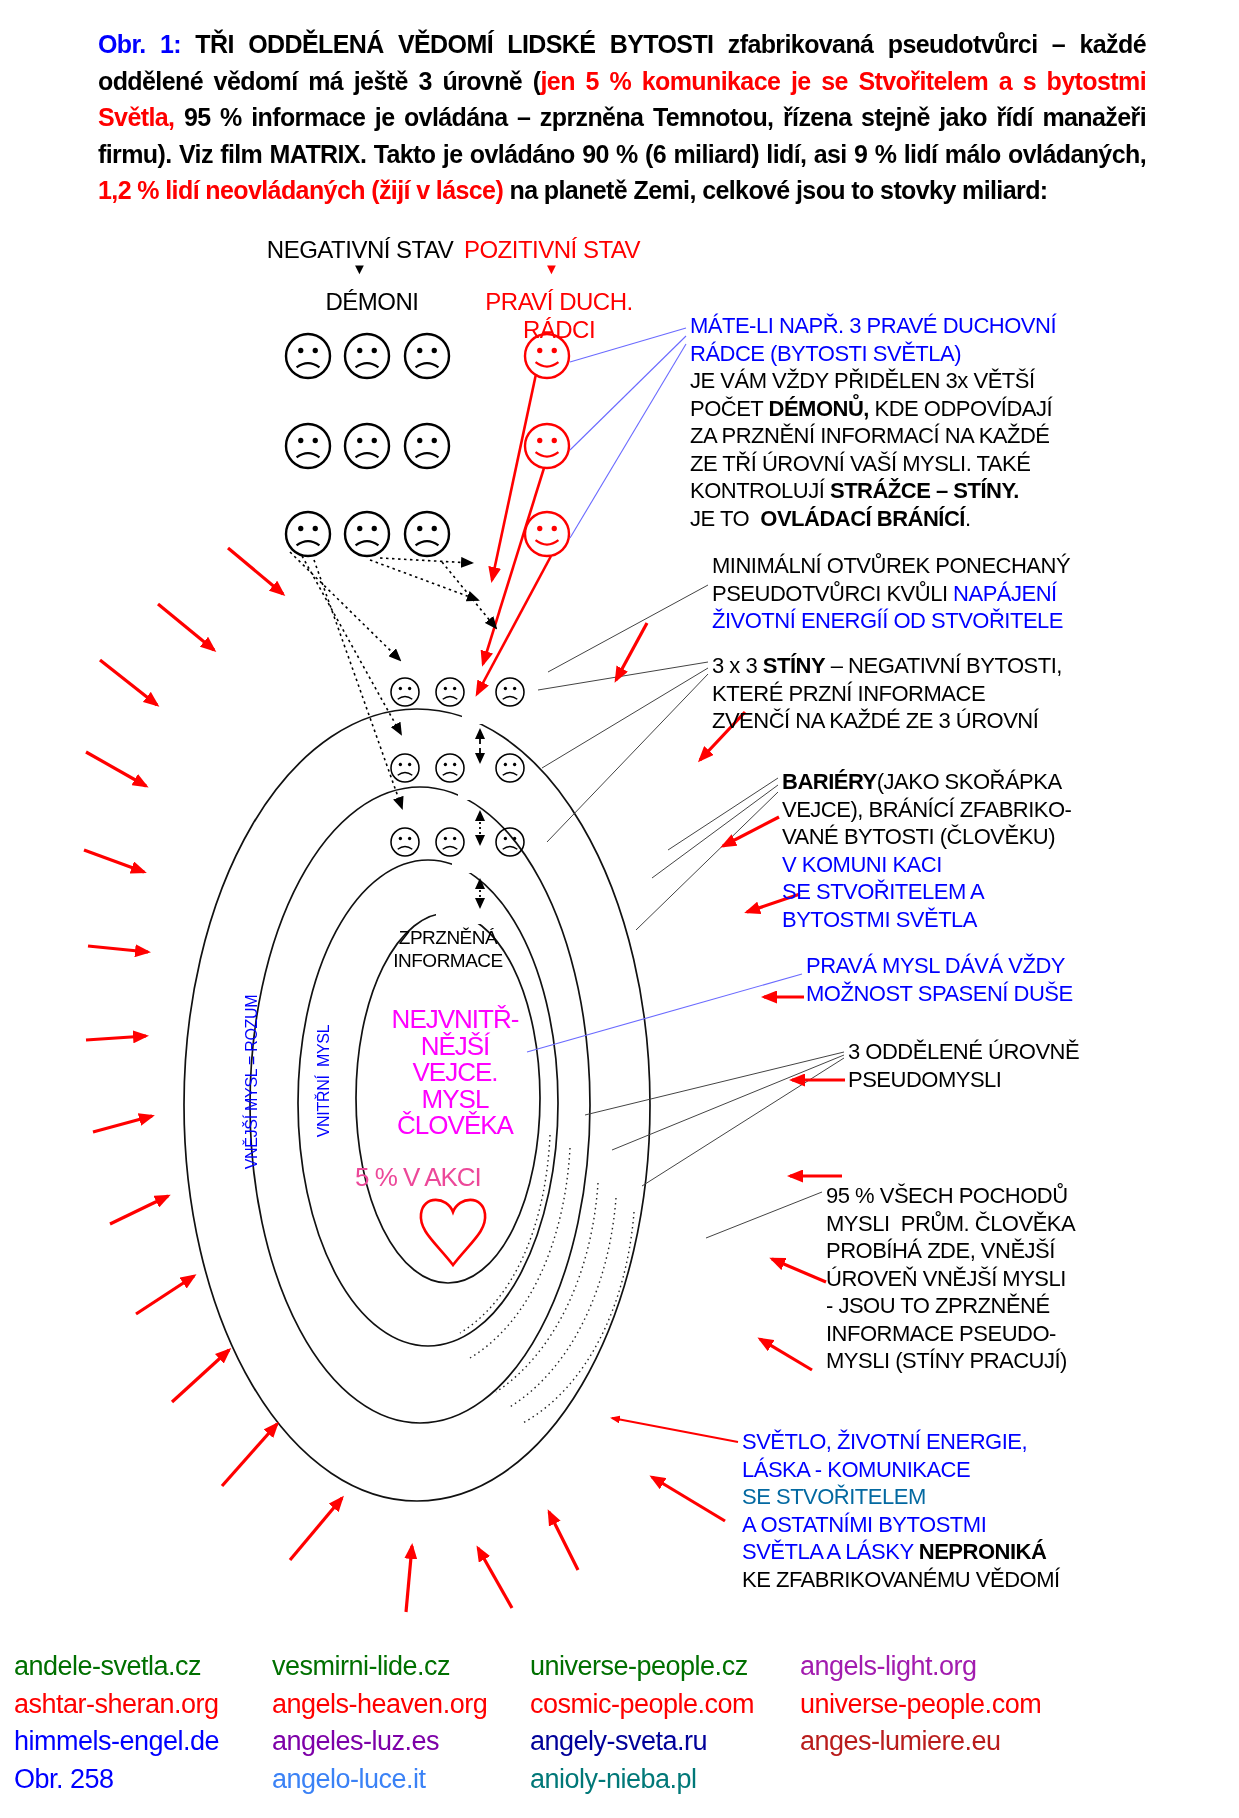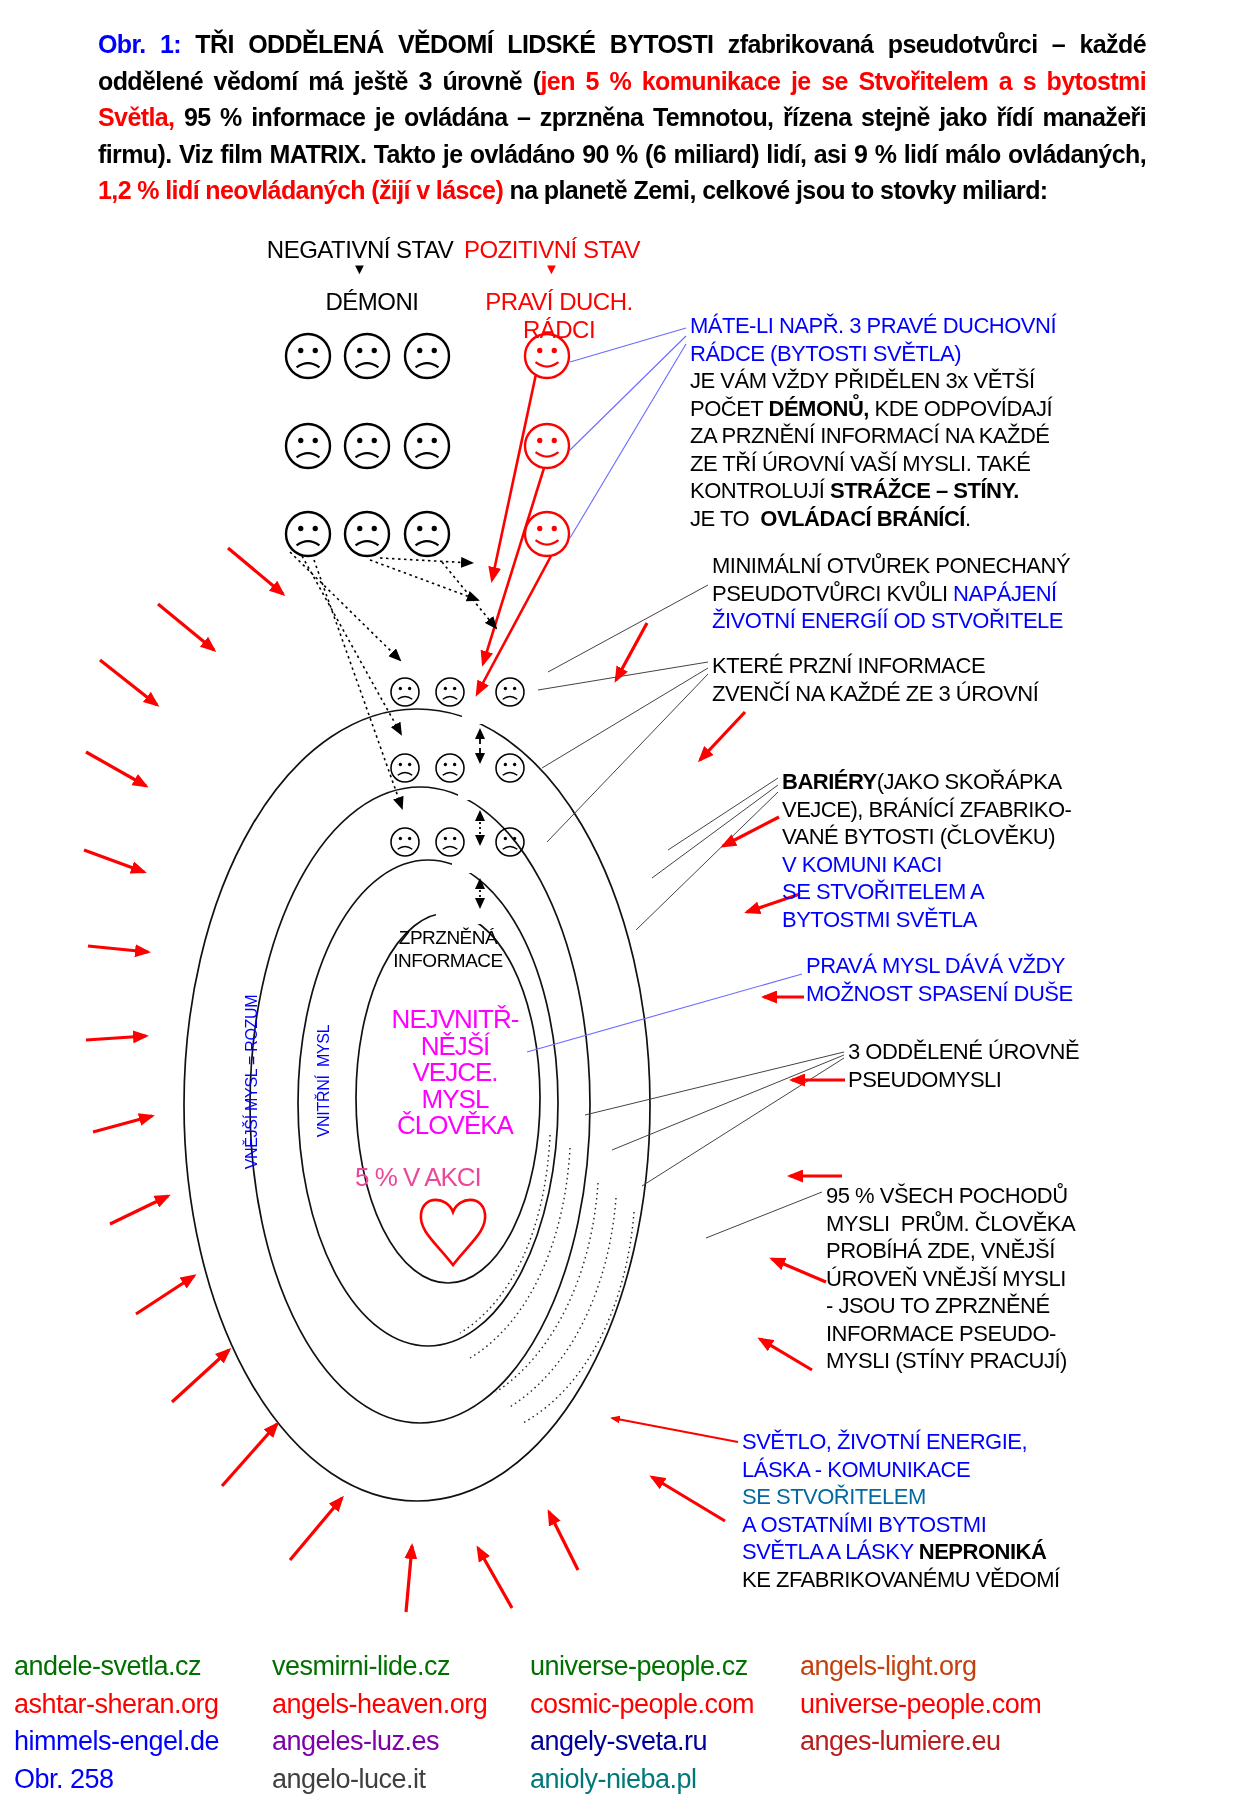--- a/index.html
+++ b/index.html
@@ -206,20 +206,21 @@
       <div class="ln"><span>ZE TŘÍ ÚROVNÍ VAŠÍ MYSLI. TAKÉ</span></div>
       <div class="ln"><span>KONTROLUJÍ </span><span style="font-weight: 700;">STRÁŽCE – STÍNY.</span></div>
       <div class="ln"><span>JE TO&nbsp; </span><span style="font-weight: 700;">OVLÁDACÍ BRÁNÍCÍ</span><span>.</span></div>
     </div>
   <div class="ann" style="left:712px;top:552px;">
       <div class="ln"><span>MINIMÁLNÍ OTVŮREK PONECHANÝ</span></div>
       <div class="ln"><span>PSEUDOTVŮRCI KVŮLI </span><span style="color: rgb(0, 0, 255);">NAPÁJENÍ</span></div>
       <div class="ln"><span style="color: rgb(0, 0, 255);">ŽIVOTNÍ ENERGÍÍ OD STVOŘITELE</span></div>
     </div>
   <div class="ann" style="left:712px;top:652px;">
+      <div class="ln"><span>3 x 3 </span><span style="font-weight: 700;">STÍNY</span><span> – NEGATIVNÍ BYTOSTI,</span></div>
       <div class="ln"><span>KTERÉ PRZNÍ INFORMACE</span></div>
       <div class="ln"><span>ZVENČÍ NA KAŽDÉ ZE 3 ÚROVNÍ</span></div>
     </div>
   <div class="ann" style="left:782px;top:768px;">
       <div class="ln"><span style="font-weight: 700;">BARIÉRY</span><span>(JAKO SKOŘÁPKA</span></div>
       <div class="ln"><span>VEJCE), BRÁNÍCÍ ZFABRIKO-</span></div>
       <div class="ln"><span>VANÉ BYTOSTI (ČLOVĚKU)</span></div>
       <div class="ln"><span style="color: rgb(0, 0, 255);">V KOMUNI KACI</span></div>
       <div class="ln"><span style="color: rgb(0, 0, 255);">SE STVOŘITELEM A</span></div>
       <div class="ln"><span style="color: rgb(0, 0, 255);">BYTOSTMI SVĚTLA</span></div>
@@ -269,27 +270,27 @@
   <div class="fcol" style="left:14px;top:1648px;">
       <div class="ln"><span style="color: rgb(0, 112, 0);">andele-svetla.cz</span></div>
       <div class="ln"><span style="color: rgb(255, 0, 0);">ashtar-sheran.org</span></div>
       <div class="ln"><span style="color: rgb(0, 0, 255);">himmels-engel.de</span></div>
       <div class="ln"><span style="color: rgb(0, 0, 255);">Obr. 258</span></div>
     </div>
   <div class="fcol" style="left:272px;top:1648px;">
       <div class="ln"><span style="color: rgb(0, 112, 0);">vesmirni-lide.cz</span></div>
       <div class="ln"><span style="color: rgb(255, 0, 0);">angels-heaven.org</span></div>
       <div class="ln"><span style="color: rgb(125, 0, 168);">angeles-luz.es</span></div>
-      <div class="ln"><span style="color: #404040; margin-top: 43px;">angelo-luce.it</span></div>
+      <div class="ln"><span style="color: #3b82f6; margin-top: 43px;">angelo-luce.it</span></div>
     </div>
   <div class="fcol" style="left:530px;top:1648px;">
       <div class="ln"><span style="color: rgb(0, 112, 0);">universe-people.cz</span></div>
       <div class="ln"><span style="color: rgb(255, 0, 0);">cosmic-people.com</span></div>
       <div class="ln"><span style="color: rgb(0, 0, 153);">angely-sveta.ru</span></div>
       <div class="ln"><span style="color: rgb(0, 120, 120);">anioly-nieba.pl</span></div>
     </div>
   <div class="fcol" style="left:800px;top:1648px;">
-      <div class="ln"><span style="color: #c2410c;">angels-light.org</span></div>
+      <div class="ln"><span style="color: #a21caf;">angels-light.org</span></div>
       <div class="ln"><span style="color: rgb(255, 0, 0);">universe-people.com</span></div>
       <div class="ln"><span style="color: #b91c1c;">anges-lumiere.eu</span></div>
     </div>
 
 </div>
 
 </body></html>

